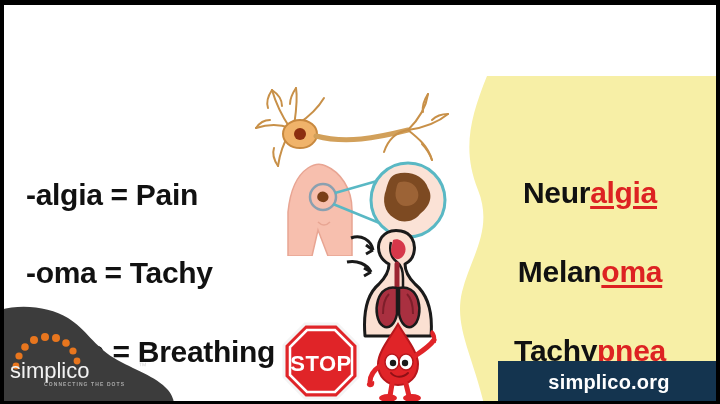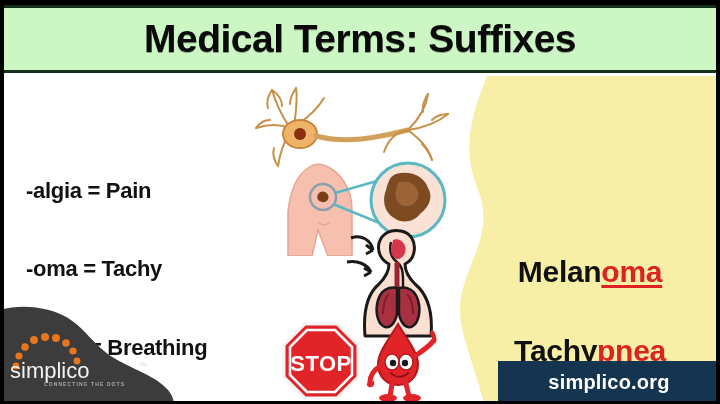--- a/index.html
+++ b/index.html
@@ -57,21 +57,21 @@
   .left-col {
     position: absolute;
     left: 0;
     top: 76px;
     width: 460px;
     height: 328px;
   }
   .left-row {
     position: absolute;
     left: 26px;
-    font-size: 22px;
+    font-size: 30px;
     font-weight: bold;
     color: #111111;
     white-space: nowrap;
     letter-spacing: -0.3px;
   }
   .left-row.r0 { top: 102px; }
   .left-row.r1 { top: 180px; }
   .left-row.r2 { top: 259px; }
 
   
@@ -261,32 +261,32 @@
     <path d="M49,34 C58,28 64,24 68,18" stroke="#e02428" stroke-width="5" fill="none" stroke-linecap="round"></path>
     <path d="M68,18 C64,14 63,10 66,8 C69,10 71,14 70,19 C70,22 69,22 68,18 Z" fill="#e02428"></path>
     <path d="M14,44 C8,48 4,54 4,60" stroke="#e02428" stroke-width="5" fill="none" stroke-linecap="round"></path>
     <path d="M4,60 C0,60 0,64 3,65 C7,66 9,63 8,59 Z" fill="#e02428"></path>
     <path d="M26,62 L24,74" stroke="#e02428" stroke-width="5" stroke-linecap="round"></path>
     <path d="M40,62 L43,74" stroke="#e02428" stroke-width="5" stroke-linecap="round"></path>
     <ellipse cx="22" cy="76" rx="9" ry="4" fill="#e02428"></ellipse>
     <ellipse cx="46" cy="76" rx="9" ry="4" fill="#e02428"></ellipse>
   </svg>
 
-  <div class="top-banner">
-    <div class="title">Medical Terms: Suffixes</div>
-  </div>
 
   <div class="left-col">
     <div class="left-row r0">-algia = Pain</div>
     <div class="left-row r1">-oma = Tachy</div>
     <div class="left-row r2">-pnea = Breathing</div>
 
   </div>
 
   <div class="right-col">
+    <div class="right-row r0">
+      <span>Neur</span><span class="sfx">algia</span>
+    </div>
     <div class="right-row r2">
       <span>Tachy</span><span class="sfx">pnea</span>
     </div>
     <div class="right-row r1">
       <span>Melan</span><span class="sfx">oma</span>
     </div>
 
   </div>
 
   <svg class="logo-blob" viewBox="0 0 185 104">

